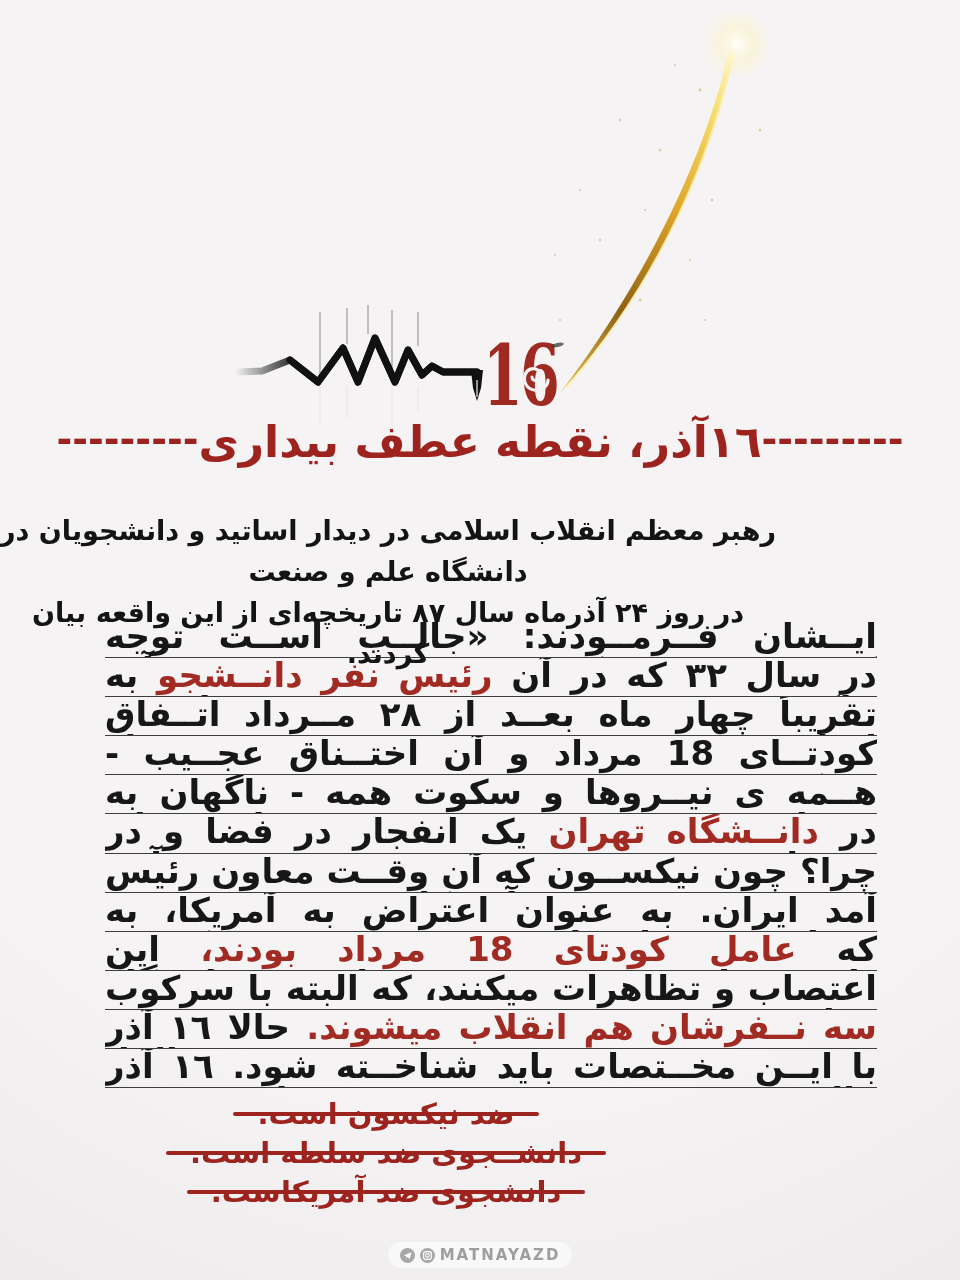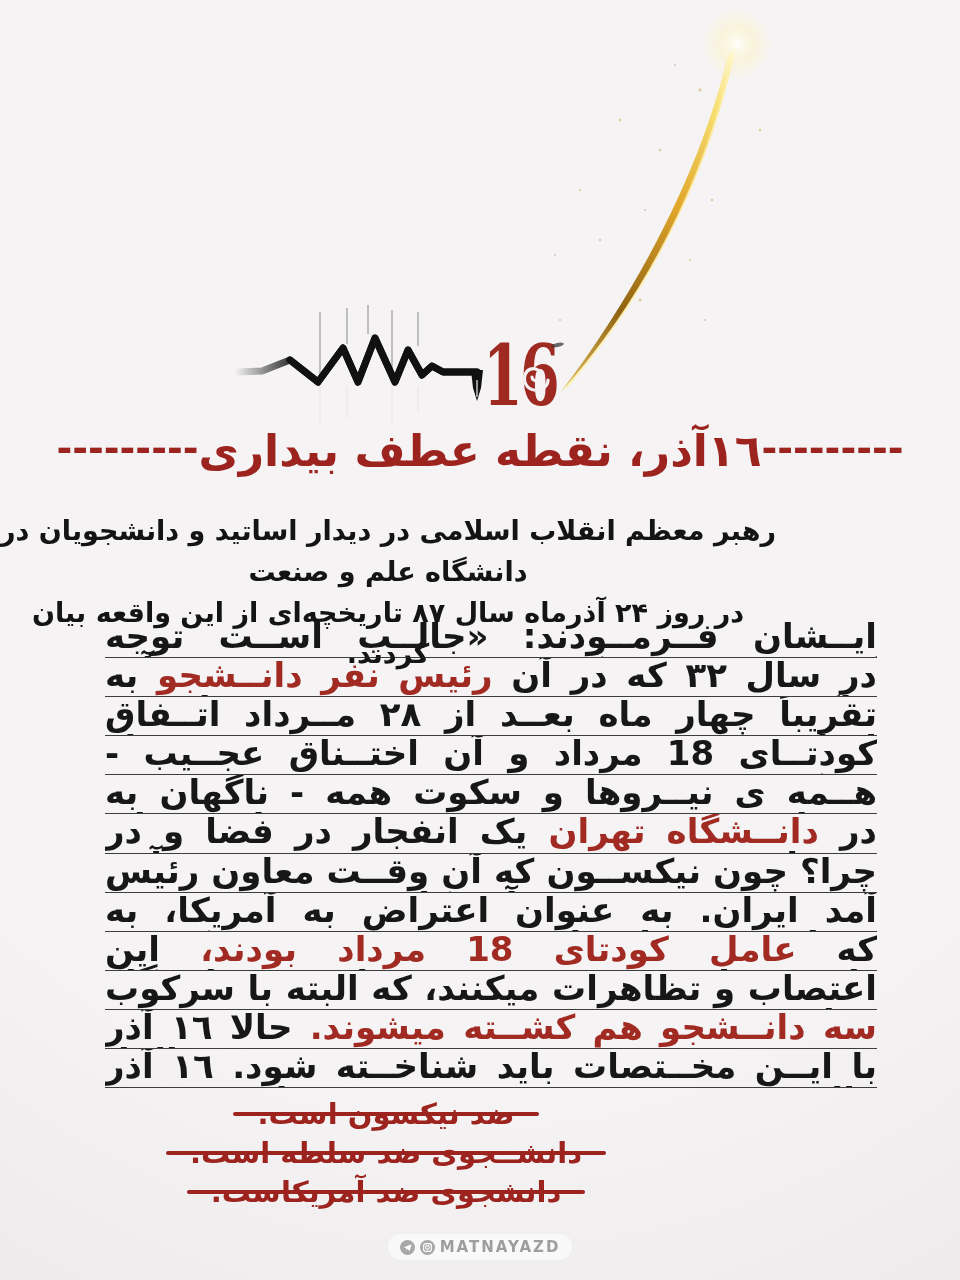--- a/index.html
+++ b/index.html
@@ -17,21 +17,21 @@
   .logo16{
     left:483px;top:334px;font-family:"DejaVu Serif", serif;font-weight:bold;
     font-size:84px;line-height:1;color:#9e2a22;transform:scaleX(.68);
     transform-origin:left top;letter-spacing:-4px;
   }
   .spiral{left:521px;top:363px;}
   .smudge{left:551px;top:343px;width:13px;height:4px;background:#3a3a3a;
     border-radius:50%;transform:rotate(-12deg);opacity:.75;}
   
   .title{
-    left:0;top:418px;width:960px;text-align:center;direction:rtl;
+    left:0;top:409px;width:960px;text-align:center;direction:rtl;
     color:#9c231e;font-weight:bold;font-size:44px;line-height:60px;white-space:nowrap;
   }
   .title .dash{font-size:38px;letter-spacing:1px;vertical-align:5px;font-weight:bold;}
   
   .subtitle{
     left:0;top:510px;width:776px;text-align:center;direction:rtl;
     color:#141414;font-weight:bold;font-size:27px;line-height:41px;
   }
   
   .bodytext{left:105px;top:619px;width:772px;direction:rtl;}
@@ -49,21 +49,21 @@
     color:#9c231e;padding:0 8px;letter-spacing:0;
   }
   .slogan::after{
     content:"";position:absolute;left:-16px;right:-16px;top:15px;height:3.6px;
     background:#9c231e;border-radius:2px;
   }
   
   .watermark{left:0;top:1234px;width:960px;display:flex;justify-content:center;}
   .pill{
     display:inline-flex;align-items:center;gap:5px;background:rgba(255,255,255,.6);
-    border-radius:14px;padding:4px 12px;
+    border-radius:14px;padding:4px 12px;margin-top:8px;
   }
   .wtext{color:#9e9e9e;font-weight:bold;font-size:15px;letter-spacing:2px;direction:ltr;}
 </style>
 </head>
 <body>
 
 <svg class="abs comet" width="960" height="430" viewBox="0 0 960 430">
   <defs>
     <linearGradient id="gold" gradientUnits="userSpaceOnUse" x1="737" y1="40" x2="562" y2="392">
       <stop offset="0" stop-color="#fff9e0"></stop>
@@ -148,21 +148,21 @@
   <div class="line"><span>ایــشان فــرمــودند: «جالــب اســت توجه کــنید که ١٦ آذر</span><span class="red"></span><span></span></div>
   <div class="line"><span>در سال ٣٢ که در آن </span><span class="red">رئیس نفر دانــشجو</span><span> به خاک و خون غلتیدند،</span></div>
   <div class="line"><span>تقریباً چهار ماه بعــد از ٢٨ مــرداد اتــفاق افتاده؛ یعنی بعد از</span><span class="red"></span><span></span></div>
   <div class="line"><span>کودتــای 18 مرداد و آن اختــناق عجــیب - سرکوب عــجیب</span><span class="red"></span><span></span></div>
   <div class="line"><span>هــمه ی نیــروها و سکوت همه - ناگهان به وسیله ی دانشجویان</span><span class="red"></span><span></span></div>
   <div class="line"><span>در </span><span class="red">دانــشگاه تهران</span><span> یک انفجار در فضا و در محیط به وجود می آید.</span></div>
   <div class="line"><span>چرا؟ چون نیکســون که آن وقــت معاون رئیس جمهور آمریکا بود،</span><span class="red"></span><span></span></div>
   <div class="line"><span>آمد ایران. به عنوان اعتراض به آمریکا، به عنوان اعتراض به نیکسون</span><span class="red"></span><span></span></div>
   <div class="line"><span>که </span><span class="red">عامل کودتای 18 مرداد بودند،</span><span> این دانشجوها در محیط دانشگاه</span></div>
   <div class="line"><span>اعتصاب و تظاهرات میکنند، که البته با سرکوب مواجه می شــوند و</span><span class="red"></span><span></span></div>
-  <div class="line"><span></span><span class="red">سه دانــشجو هم کشــته میشوند.</span><span> حالا ١٦ آذر در هــمه ی سالها،</span></div>
+  <div class="line"><span></span><span class="red">سه نــفرشان هم انقلاب میشوند.</span><span> حالا ١٦ آذر در هــمه ی سالها،</span></div>
   <div class="line"><span>با ایــن مخــتصات باید شناخــته شود. ١٦ آذر مال دانــشــجوی</span><span class="red"></span><span></span></div>
 </div>
 
 <div class="abs slogans">
   <div class="slogan-row"><span class="slogan">ضد نیکسون است.</span></div>
   <div class="slogan-row"><span class="slogan">دانشــجوی ضد سلطه است.</span></div>
   <div class="slogan-row"><span class="slogan">دانشجوی ضد آمریکاست.</span></div>
 </div>
 
 <div class="abs watermark">

